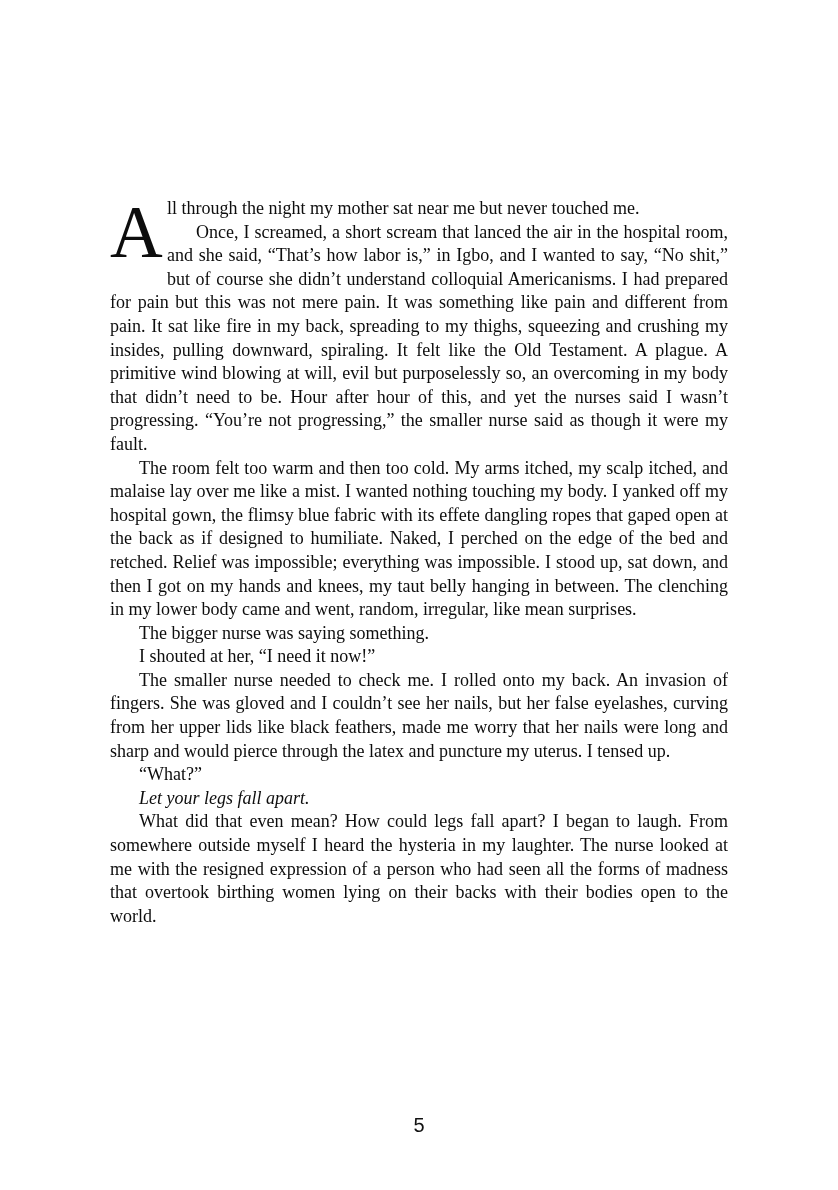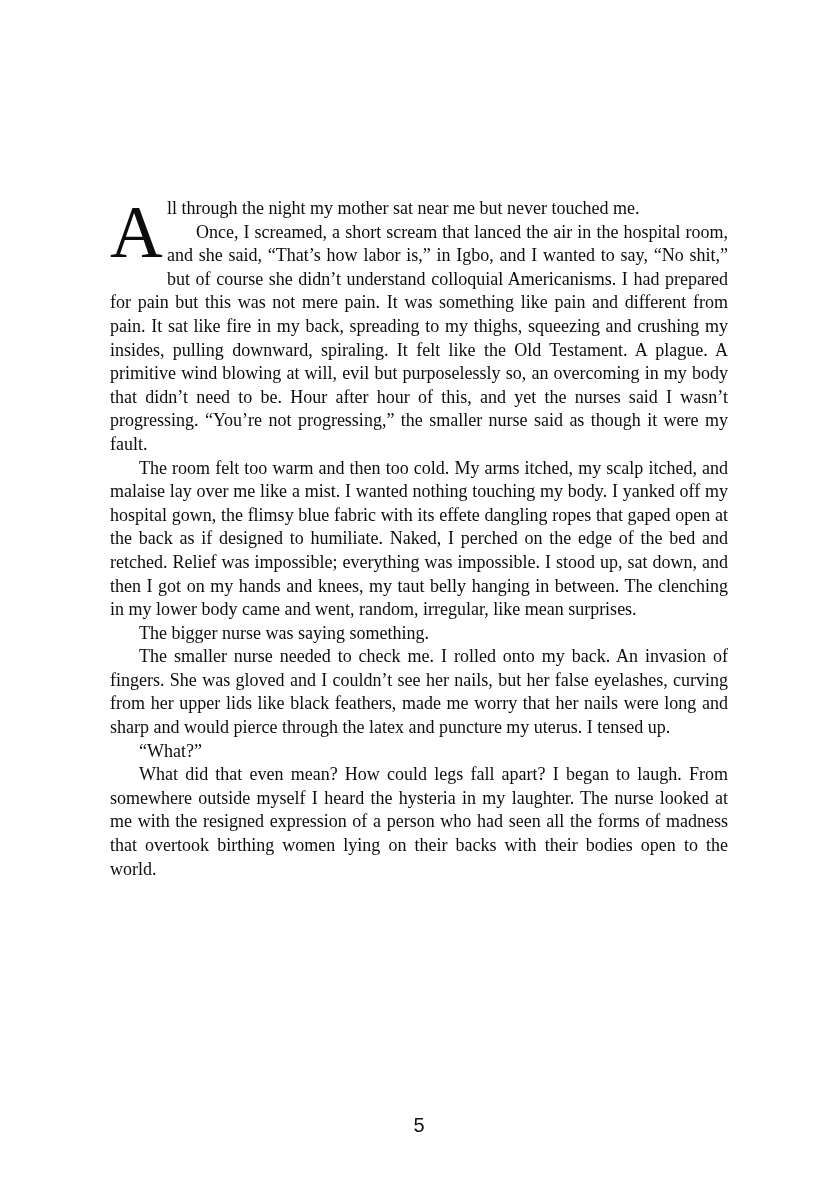--- a/index.html
+++ b/index.html
@@ -65,28 +65,30 @@
   <div class="text-block">
 
     <p class="first"><span class="dropcap-float"><span>A</span></span><span>ll through the night my mother sat near me but never touched me.</span></p>
 
     <p>Once, I screamed, a short scream that lanced the air in the hospital room, and she said, “That’s how labor is,” in Igbo, and I wanted to say, “No shit,” but of course she didn’t understand colloquial Americanisms. I had prepared for pain but this was not mere pain. It was something like pain and different from pain. It sat like fire in my back, spreading to my thighs, squeezing and crushing my insides, pulling downward, spiraling. It felt like the Old Testament. A plague. A primitive wind blowing at will, evil but purposelessly so, an overcoming in my body that didn’t need to be. Hour after hour of this, and yet the nurses said I wasn’t progressing. “You’re not progressing,” the smaller nurse said as though it were my fault.</p>
 
     <p>The room felt too warm and then too cold. My arms itched, my scalp itched, and malaise lay over me like a mist. I wanted nothing touching my body. I yanked off my hospital gown, the flimsy blue fabric with its effete dangling ropes that gaped open at the back as if designed to humiliate. Naked, I perched on the edge of the bed and retched. Relief was impossible; everything was impossible. I stood up, sat down, and then I got on my hands and knees, my taut belly hanging in between. The clenching in my lower body came and went, random, irregular, like mean surprises.</p>
 
     <p>The bigger nurse was saying something.</p>
 
+    <p>I shouted at her, “I need it now!”</p>
 
 
     <p>The smaller nurse needed to check me. I rolled onto my back. An invasion of fingers. She was gloved and I couldn’t see her nails, but her false eyelashes, curving from her upper lids like black feathers, made me worry that her nails were long and sharp and would pierce through the latex and puncture my uterus. I tensed up.</p>
 
 
     <p>“What?”</p>
 
 
+    <p class="italic">Let your legs fall apart.</p>
 
     <p>What did that even mean? How could legs fall apart? I began to laugh. From somewhere outside myself I heard the hysteria in my laughter. The nurse looked at me with the resigned expression of a person who had seen all the forms of madness that overtook birthing women lying on their backs with their bodies open to the world.</p>
 
   </div>
 
   <div class="page-number">5</div>
 
 </div>
 
 </body></html>

